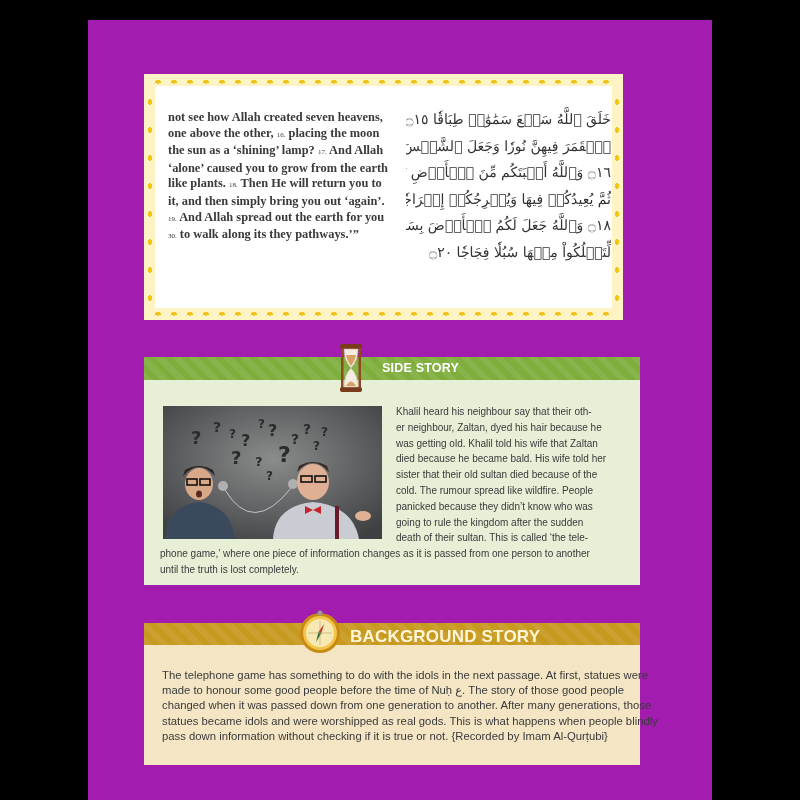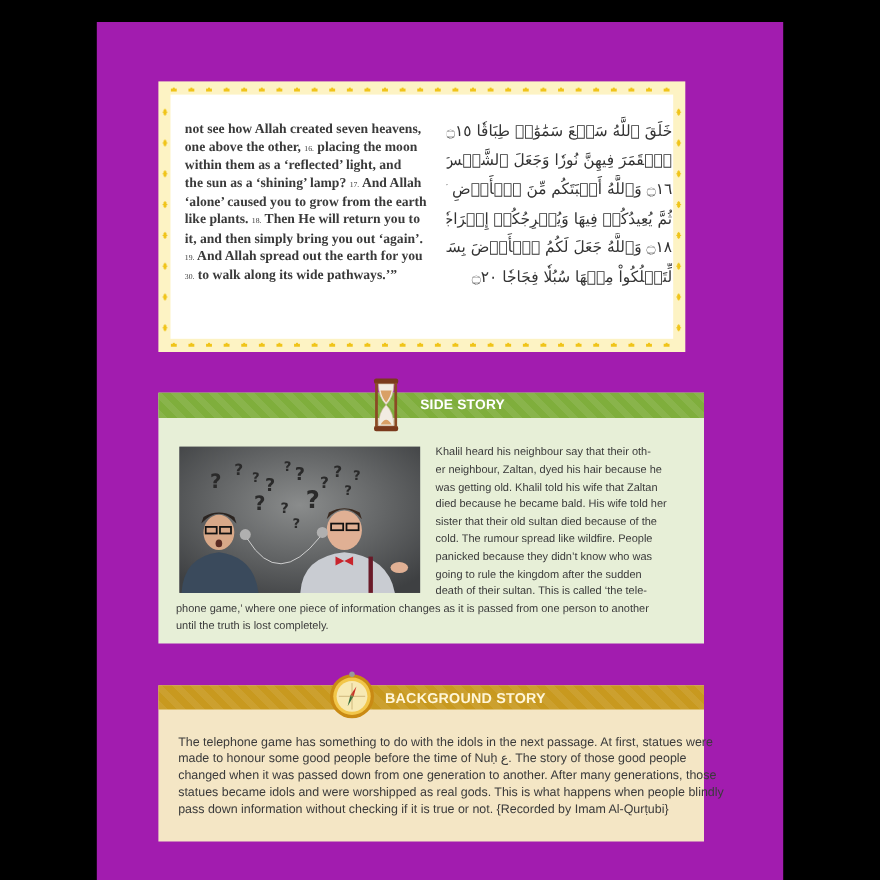--- a/index.html
+++ b/index.html
@@ -32,47 +32,46 @@
   .hourglass { position:absolute; left:194px; top:-14px; width:26px; height:50px; }
   .photo { position:absolute; left:19px; top:49px; width:219px; height:133px; background:#5a5c5e; overflow:hidden; }
   .side-text { position:absolute; left:16px; top:47px; width:468px; font-size:10px; line-height:15.8px; color:#3a3a3a; text-align:justify; }
   .side-text .ln { display:block; white-space:nowrap; }
   .side-text .ind { padding-left:236px; }
 
   
   .bg { position:absolute; left:56px; top:603px; width:496px; height:142px; background:#f4e6c5; }
   .bg .hdr { position:absolute; left:0; top:0; right:0; height:22px; background:#c8991f;
      background-image: repeating-linear-gradient(45deg, rgba(255,255,255,0.07) 0 6px, transparent 6px 12px); }
-  .bg .hdr-title { position:absolute; left:206px; top:4px; color:#fff6d8; font-weight:bold; font-size:13px; letter-spacing:0.2px; }
+  .bg .hdr-title { position:absolute; left:206px; top:4px; color:#fff6d8; font-weight:bold; font-size:17px; letter-spacing:0.2px; }
   .compass { position:absolute; left:154px; top:-13px; width:44px; height:44px; }
   .bg-text { position:absolute; left:18px; top:45px; width:466px; font-size:11.3px; line-height:15.2px; color:#3a3a3a; }
   .bg-text .ln { display:block; white-space:nowrap; }
 </style>
 </head>
 <body>
 
 <div class="page">
 
   <div class="quran">
     <div class="border-top"></div>
     <div class="border-bottom"></div>
     <div class="border-left"></div>
     <div class="border-right"></div>
     <div class="inner"></div>
 
     <div class="eng">
       <span class="ln"><span>not see how Allah created seven heavens,</span></span>
       <span class="ln"><span>one above the other, </span><span class="vn">16.</span><span> placing the moon</span></span>
-      <span class="ln"><span>within them as a ‘reflected’ light, and</span></span>
       <span class="ln"><span>the sun as a ‘shining’ lamp? </span><span class="vn">17.</span><span> And Allah</span></span>
       <span class="ln"><span>‘alone’ caused you to grow from the earth</span></span>
       <span class="ln"><span>like plants. </span><span class="vn">18.</span><span> Then He will return you to</span></span>
       <span class="ln"><span>it, and then simply bring you out ‘again’.</span></span>
       <span class="ln"><span class="vn">19.</span><span> And Allah spread out the earth for you</span></span>
-      <span class="ln"><span class="vn">30.</span><span> to walk along its wide pathways.’”</span></span>
+      <span class="ln"><span class="vn">30.</span><span> to walk along its they pathways.’”</span></span>
     </div>
 
     <div class="arabic">
       <span class="ln">خَلَقَ ٱللَّهُ سَبۡعَ سَمَٰوَٰتٖ طِبَاقٗا ۝١٥ وَجَعَلَ</span>
       <span class="ln">ٱلۡقَمَرَ فِيهِنَّ نُورٗا وَجَعَلَ ٱلشَّمۡسَ سِرَاجٗا</span>
       <span class="ln">۝١٦ وَٱللَّهُ أَنۢبَتَكُم مِّنَ ٱلۡأَرۡضِ نَبَاتٗا ۝١٧</span>
       <span class="ln">ثُمَّ يُعِيدُكُمۡ فِيهَا وَيُخۡرِجُكُمۡ إِخۡرَاجٗا</span>
       <span class="ln">۝١٨ وَٱللَّهُ جَعَلَ لَكُمُ ٱلۡأَرۡضَ بِسَاطٗا ۝١٩</span>
       <span class="ln">لِّتَسۡلُكُواْ مِنۡهَا سُبُلٗا فِجَاجٗا ۝٢٠</span>
     </div>

